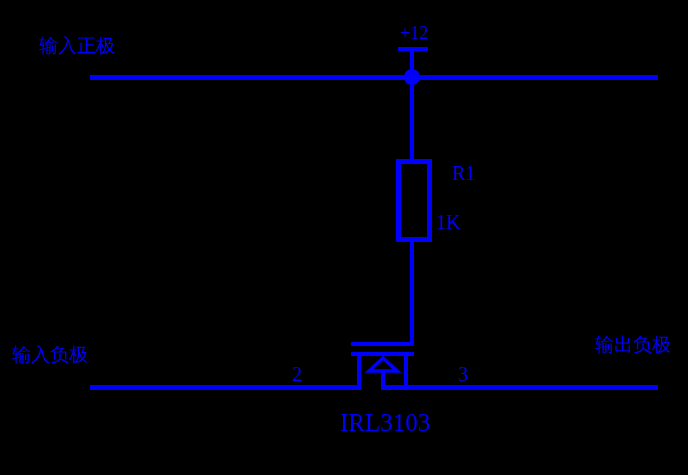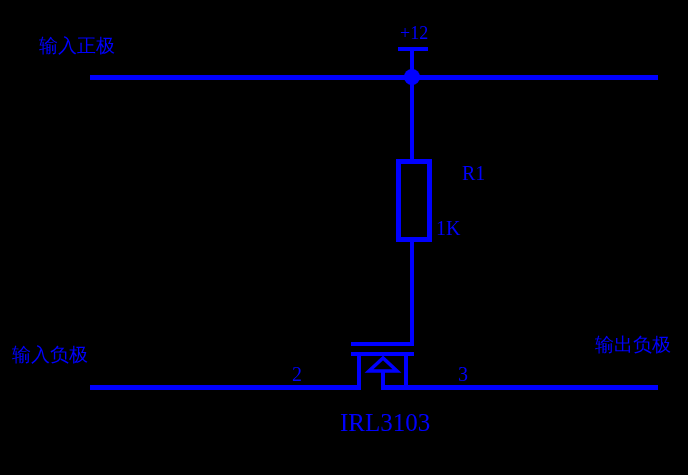--- a/index.html
+++ b/index.html
@@ -63,20 +63,20 @@
     <rect x="90" y="385" width="271" height="5" fill="#0000ff"></rect>
 
     <rect x="381" y="385" width="277" height="5" fill="#0000ff"></rect>
   </svg>
 
   <div class="label cn" style="left:39px; top:36px;">输入正极</div>
   <div class="label cn" style="left:12px; top:345px;text-align:center;">输入负极</div>
   <div class="label cn" style="left:595px; top:335px;">输出负极</div>
 
   <div class="label en" style="left:400px; top:24px; font-size:18px;">+12</div>
-  <div class="label en" style="left:462px; top:163px;">R1</div>
-  <div class="label en" style="left:436px; top:218px;">1K</div>
+  <div class="label en" style="left:452px; top:163px;">R1</div>
+  <div class="label en" style="left:436px; top:212px;">1K</div>
 
   <div class="label en" style="left:292px; top:364px;">2</div>
   <div class="label en" style="left:458px; top:364px;">3</div>
 
   <div class="label en" style="left:340px; top:410px; font-size:25px;">IRL3103</div>
 </div>
 
 </body></html>

